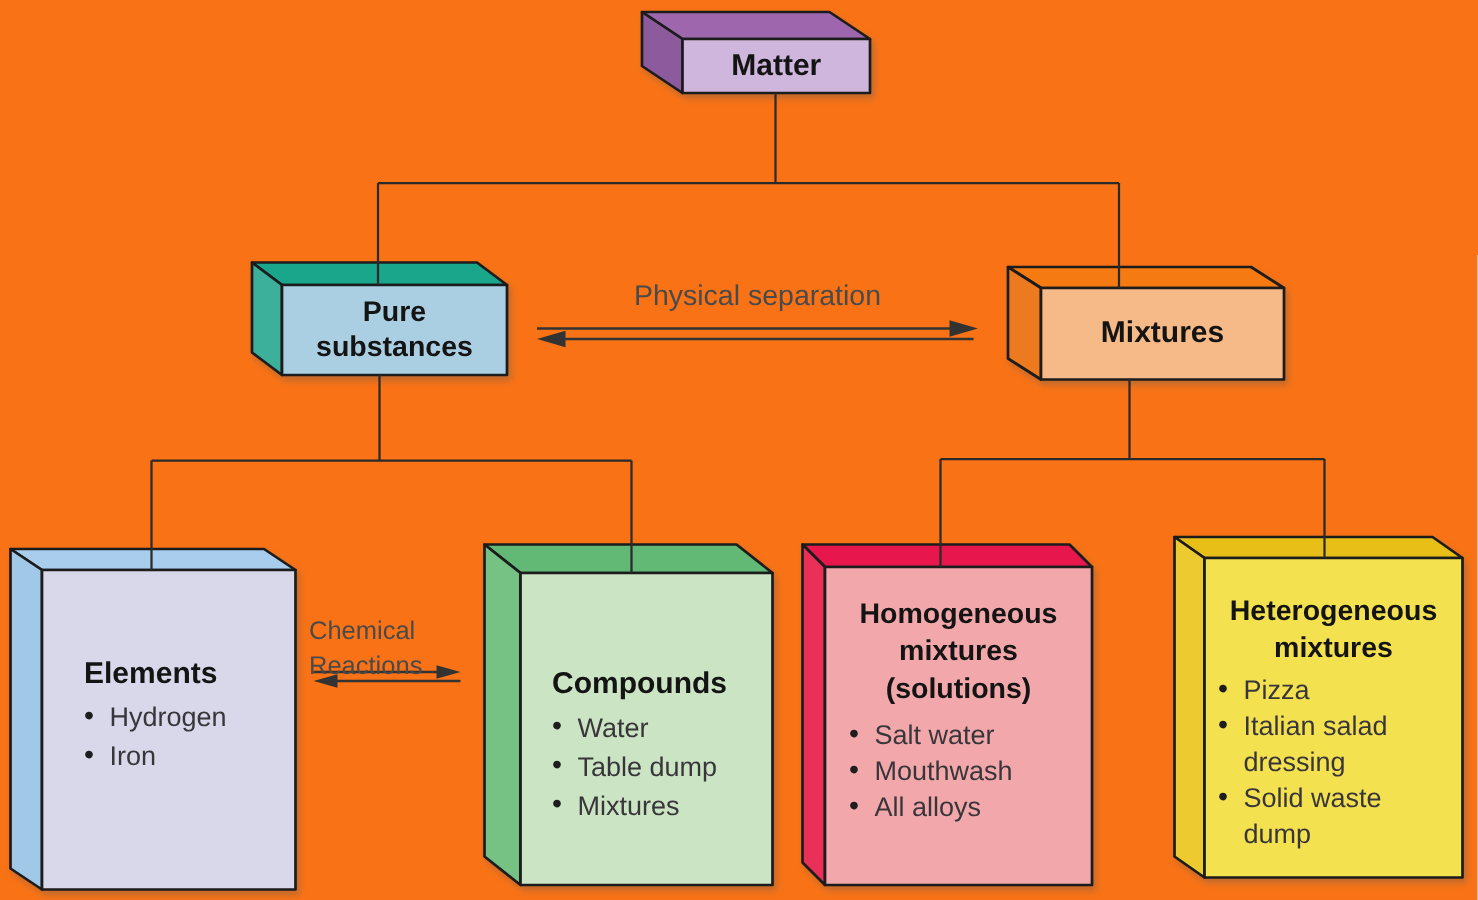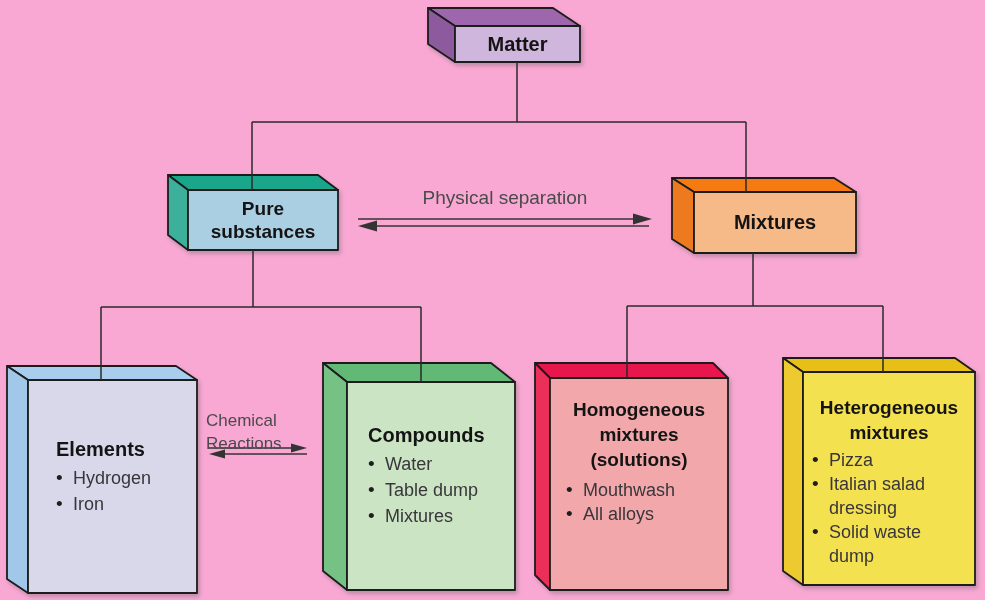--- a/index.html
+++ b/index.html
@@ -1,20 +1,20 @@
 <!DOCTYPE html>
 <html><head>
 <meta charset="utf-8">
 <style>
   html,body { margin:0; padding:0; background:#f3f3f2; }
   .stage {
     position: relative;
     width: 985px;
     height: 600px;
-    background: #f9a8d4;
+    background: #f97316;
     font-family: "Liberation Sans", sans-serif;
     overflow: hidden;
   }
   .shapes { position:absolute; left:0; top:0; width:985px; height:600px; }
   .shapes polygon.face, .shapes rect.face { stroke:#1c1c1c; stroke-width:1.8; stroke-linejoin:round; }
   .shapes line.connector { stroke:#2a2a2a; stroke-width:1.5; }
   .shapes line.eq-arrow { stroke:#333; stroke-width:1.6; }
   .shapes polygon.eq-head { fill:#333; stroke:none; }
   .boxgroup { filter: drop-shadow(2px 3px 2px rgba(90,90,90,.35)); }
 
@@ -28,21 +28,21 @@
 
   .physep-label { left:355px; top:187px; width:300px; font-size:19px; color:#4a4a4a; text-align:center; }
   .chemre-label { left:206px; top:410px; width:120px; font-size:17px; color:#4a4a4a; line-height:1.35; white-space:pre-line; }
 
   .block-title { font-size:20px; font-weight:bold; margin:0 0 5px 0; }
   .item-list { list-style:none; margin:0; padding:0; font-size:18px; color:#38363a; }
   .item-list li { position:relative; padding-left:17px; line-height:24px; margin-bottom:2px; }
   .item-list li::before { content:"\2022"; position:absolute; left:0; top:0; font-size:19px; color:#1d1c1e; }
 
   .elements-block  { left:56px;  top:438px; width:138px; }
-  .compounds-block { left:368px; top:424px; width:142px; }
+  .compounds-block { left:368px; top:445px; width:142px; }
 
   .homog-title  { left:552px; top:397px; width:174px; font-size:19px; line-height:25px; text-align:center; }
   .homog-list   { left:566px; top:478px; width:158px; }
   .heter-title  { left:805px; top:395px; width:168px; font-size:19px; line-height:25px; text-align:center; }
   .heter-list   { left:812px; top:448px; width:158px; }
   .homog-list li, .heter-list li { margin-bottom:0; }
 </style>
 </head>
 <body>
 
@@ -150,20 +150,21 @@
       <li>Water</li>
       <li>Table dump</li>
       <li>Mixtures</li>
     </ul>
   </div>
 
   <div class="label homog-title node-title">Homogeneous
 mixtures
 (solutions)</div>
   <ul class="label item-list homog-list">
+    <li>Salt water</li>
     <li>Mouthwash</li>
     <li>All alloys</li>
   </ul>
 
   <div class="label heter-title node-title">Heterogeneous
 mixtures</div>
   <ul class="label item-list heter-list">
     <li>Pizza</li>
     <li>Italian salad dressing</li>
     <li>Solid waste dump</li>

